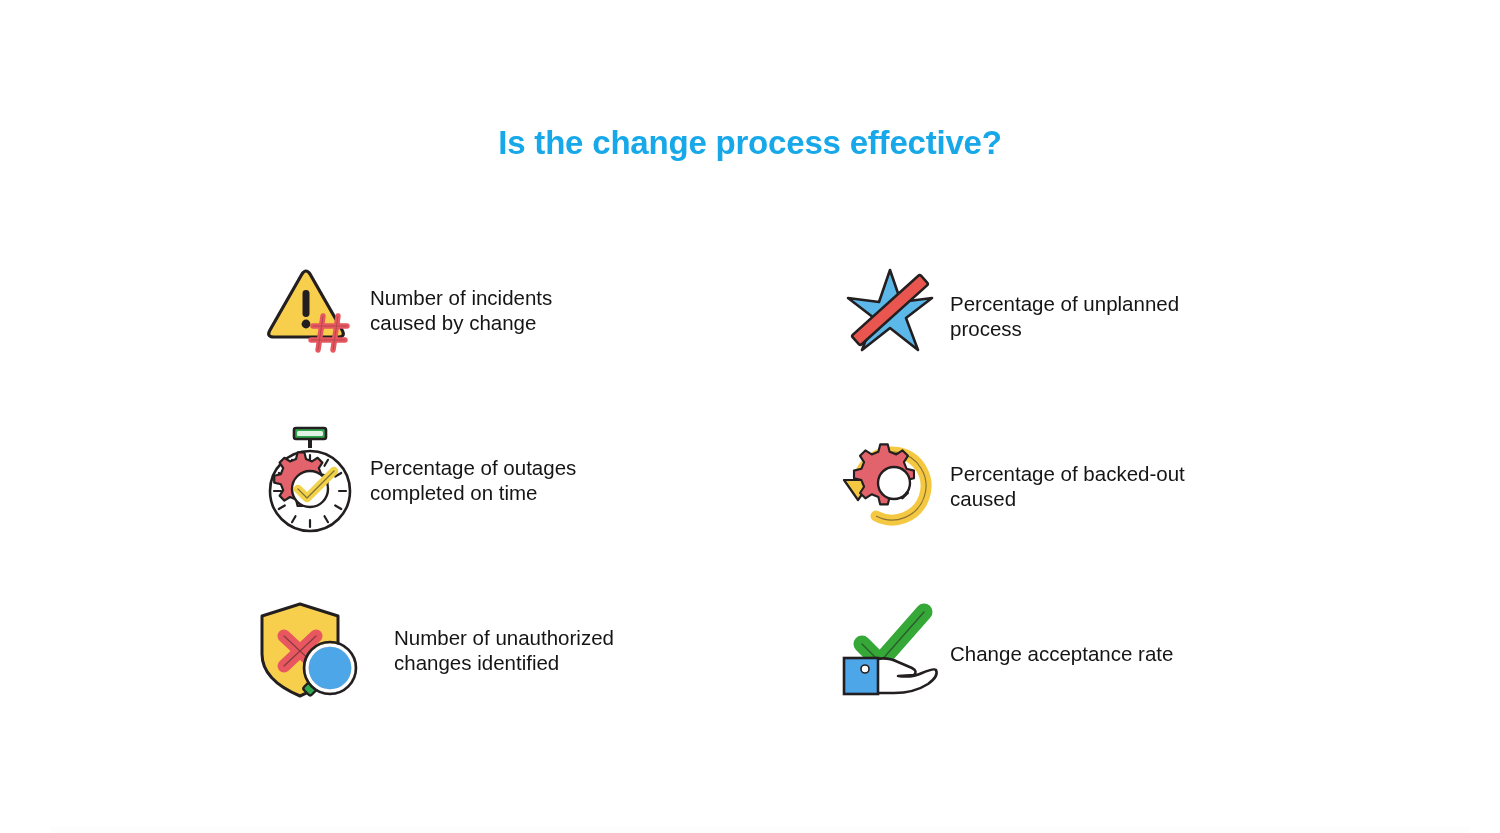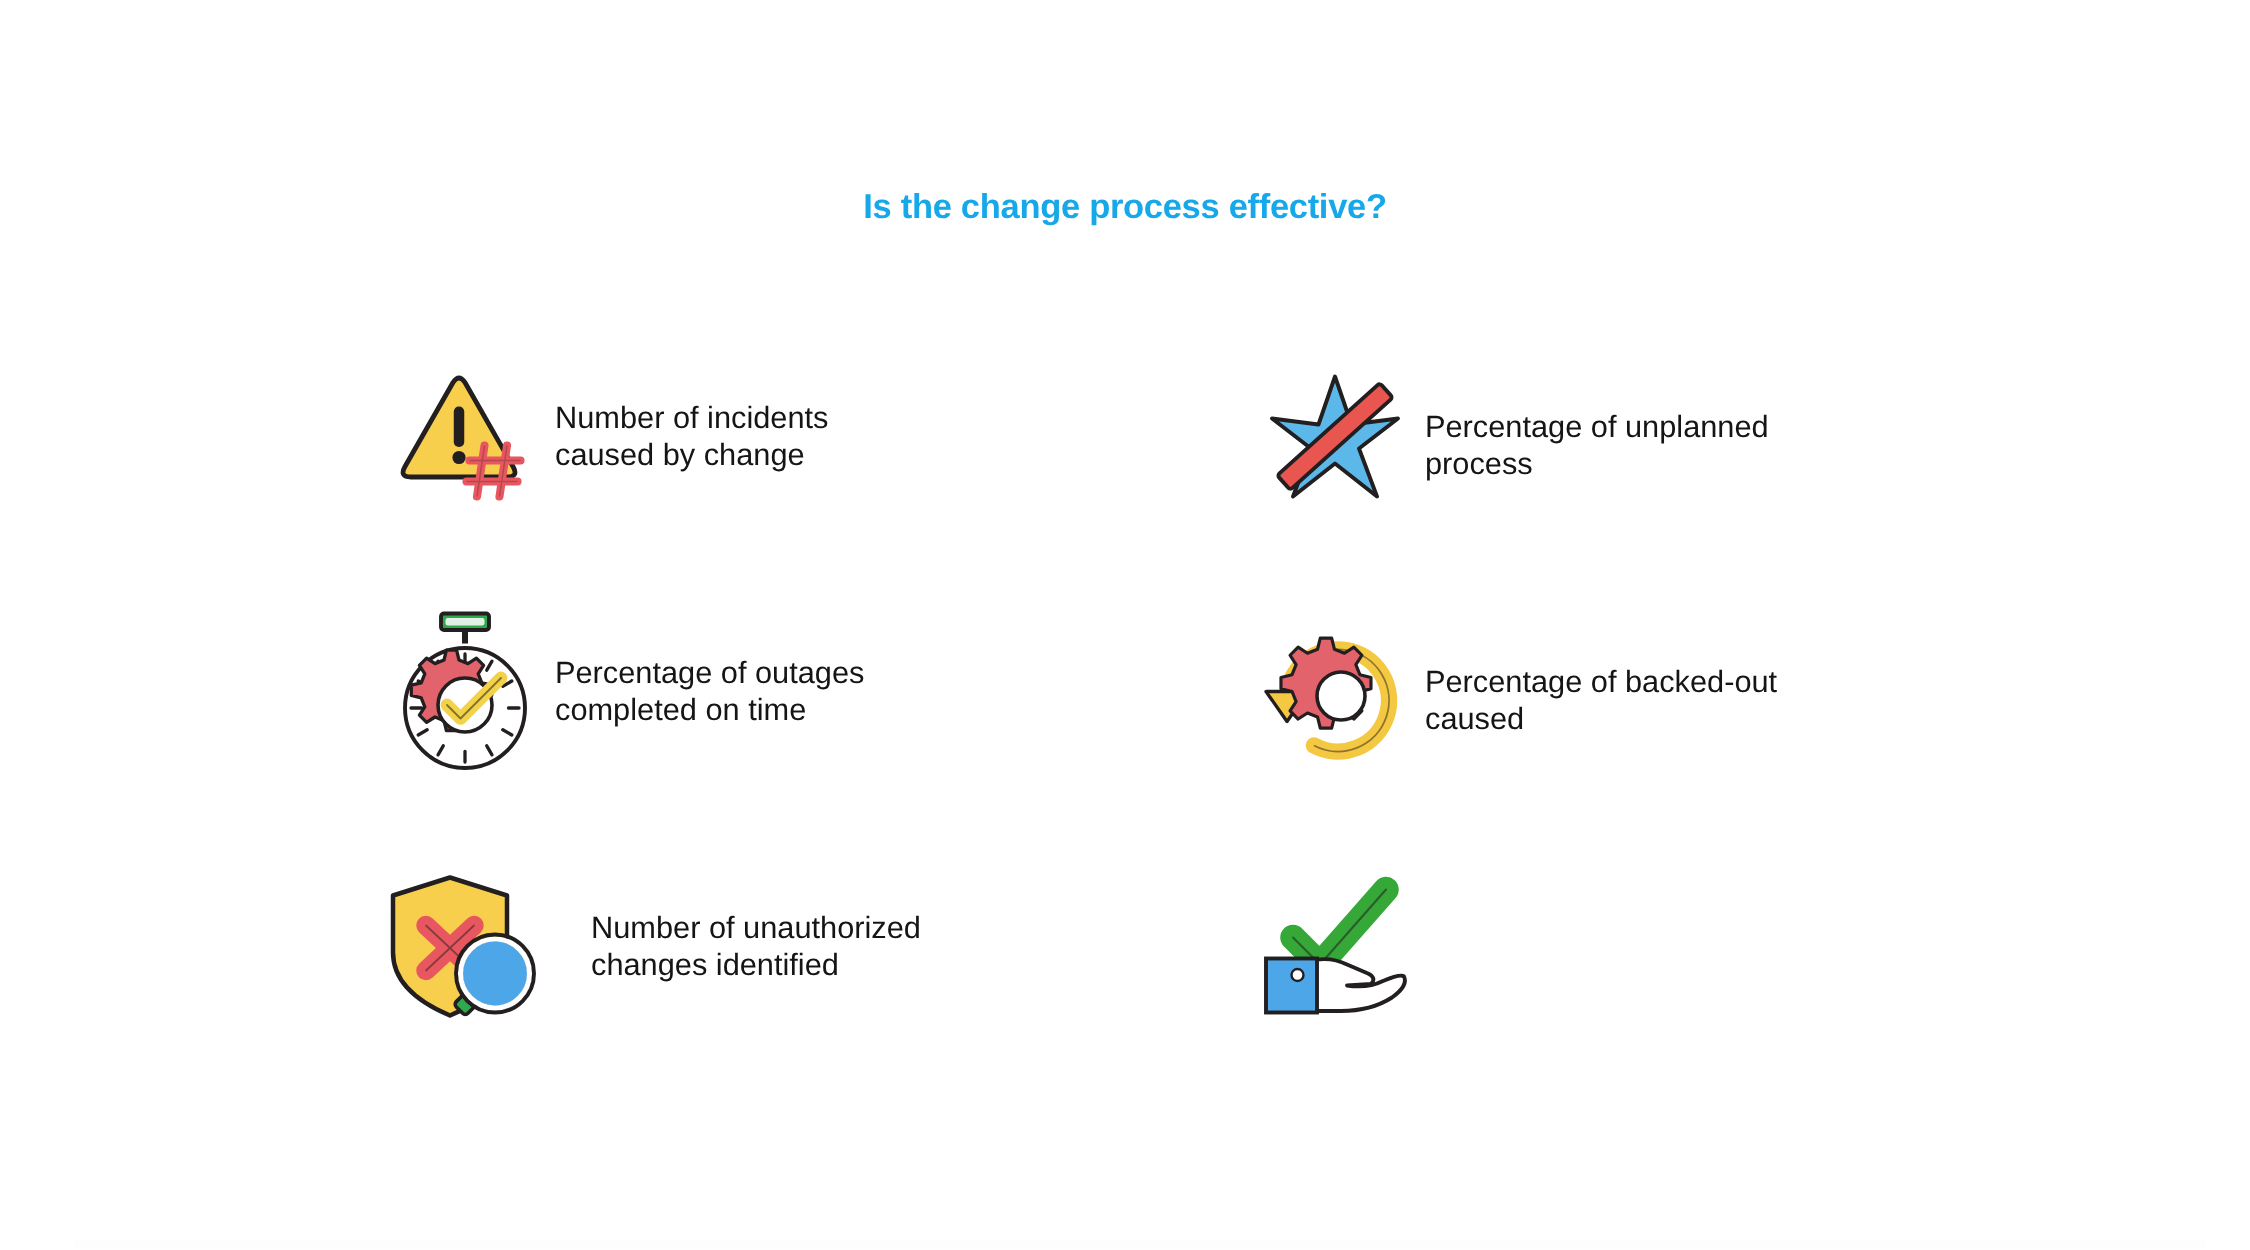--- a/index.html
+++ b/index.html
@@ -27,28 +27,28 @@
     height: 6px;
     background: #fdfdfe;
   }
   .title {
     position: absolute;
     top: 124px;
     left: 0;
     width: 1500px;
     text-align: center;
     color: #16a8e8;
-    font-size: 23px;
+    font-size: 33px;
     font-weight: bold;
     letter-spacing: -0.2px;
     font-family: "Liberation Sans", sans-serif;
   }
   .grid {
     position: absolute;
-    top: 236px;
+    top: 255px;
     left: 250px;
     width: 1060px;
     display: grid;
     grid-template-columns: 580px 480px;
     grid-template-rows: 170px 170px 170px;
   }
   .item {
     display: flex;
     align-items: flex-start;
     gap: 0px;
@@ -200,18 +200,19 @@
     <div class="item col-right row-3-right">
       <div class="icon-wrap">
         <svg width="108" height="104" viewBox="0 0 108 104">
           <path d="M26 46 L44 64 L88 14" fill="none" stroke="#35a838" stroke-width="17" stroke-linecap="round" stroke-linejoin="round"></path>
           <path d="M26 46 L44 64 L88 14" fill="none" stroke="#231f20" stroke-width="1.4" stroke-linecap="round" stroke-linejoin="round" opacity="0.55"></path>
           <path d="M36 62 Q50 58 62 64 L76 70 Q82 73 78 77 L62 78 Q76 80 86 75 Q98 70 100 72 Q103 78 92 86 Q78 95 58 95 L36 95 Z" fill="#ffffff" stroke="#231f20" stroke-width="2.6" stroke-linejoin="round"></path>
           <rect x="8" y="60" width="34" height="36" fill="#4da6e8" stroke="#231f20" stroke-width="2.6"></rect>
           <circle cx="29" cy="71" r="4" fill="#ffffff" stroke="#231f20" stroke-width="1.6"></circle>
         </svg>
       </div>
+      <div class="label">Change acceptance rate</div>
     </div>
 
   </div>
 
   <div class="slide-bottom-edge"></div>
 </div>
 
 </body></html>

